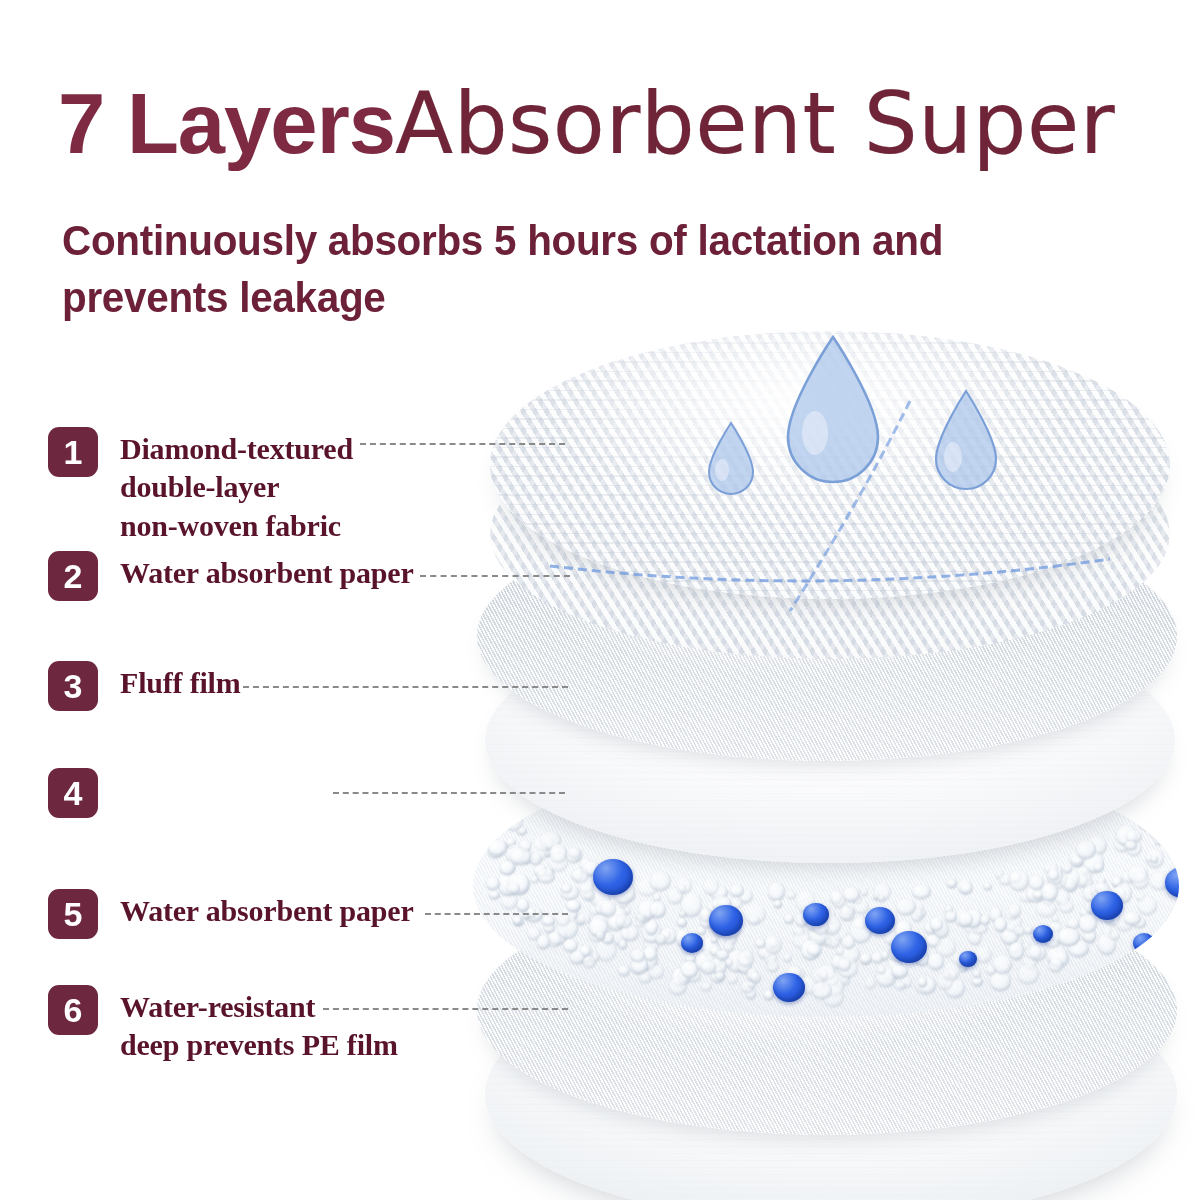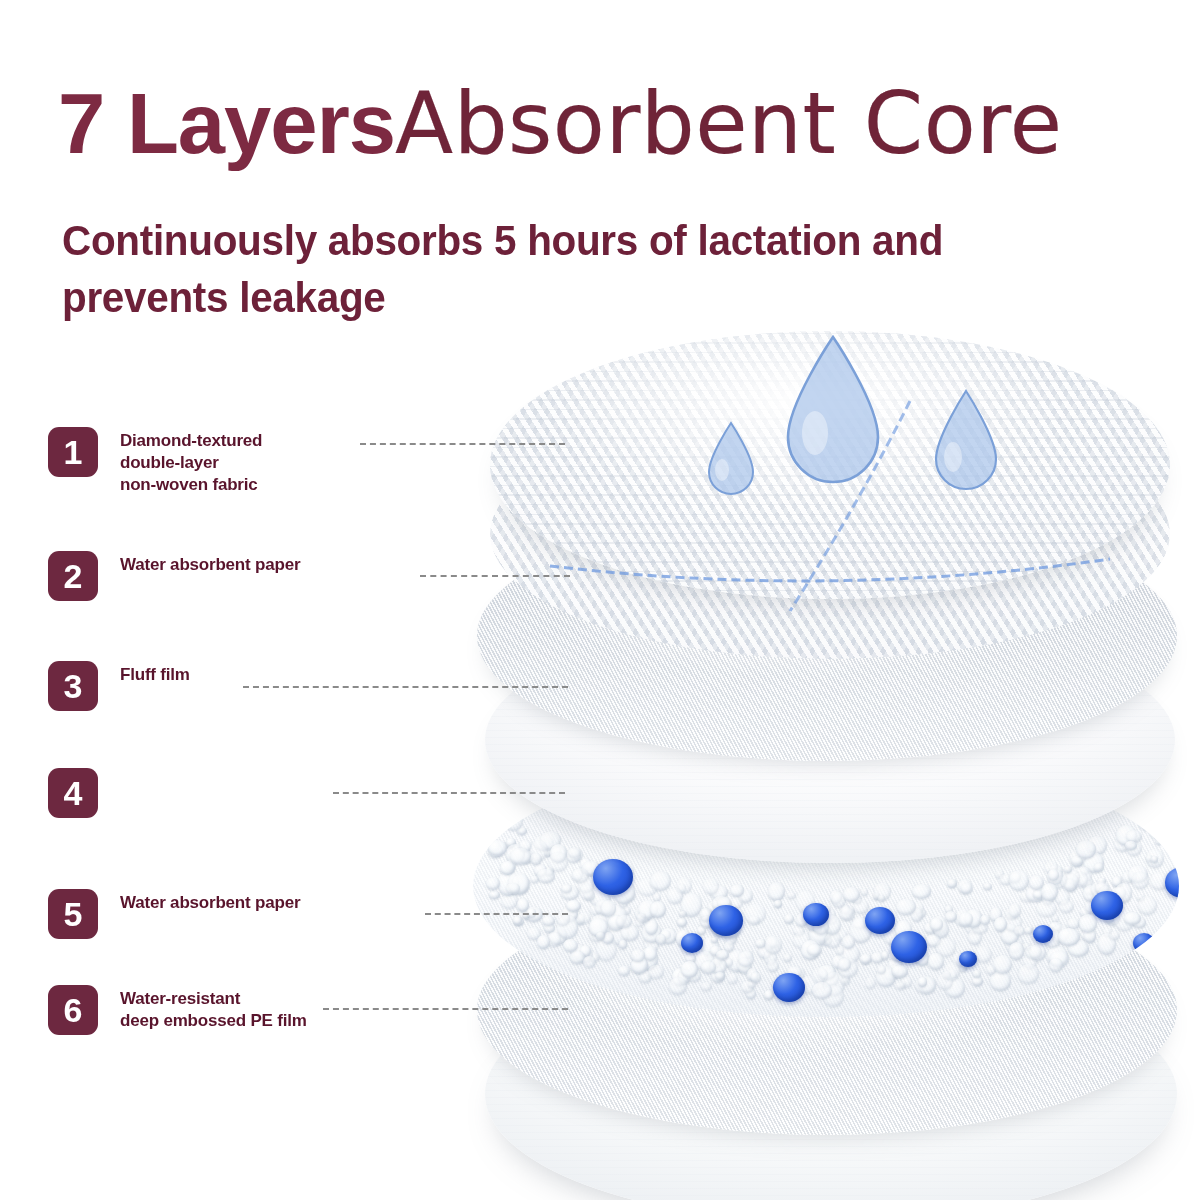--- a/index.html
+++ b/index.html
@@ -36,23 +36,23 @@
   .lbl { position:absolute; left:48px; display:flex; align-items:flex-start; }
   .badge {
     width:50px; height:50px; flex:0 0 50px;
     background:#6d2840; border-radius:11px;
     color:#ffffff; font-size:34px; font-weight:bold;
     display:flex; align-items:center; justify-content:center;
     font-family:"Liberation Sans", sans-serif;
     line-height:1;
   }
   .lbl-text {
-    margin-left:22px; color:#59142c; font-size:17px; font-weight:bold;
+    margin-left:22px; color:#59142c; font-size:30px; font-weight:bold;
     line-height:1.28; white-space:pre-line; padding-top:3px;
-    font-family:Liberation Sans, sans-serif;
+    font-family:Liberation Serif, serif;
     letter-spacing:-0.2px;
   }
 
   
   .leader {
     position:absolute; height:0; border-top:2.5px dashed #8a8a8a;
   }
 
   
   #stack { position:absolute; left:455px; top:325px; width:745px; height:840px; }
@@ -151,21 +151,21 @@
 
   
   .guide { position:absolute; pointer-events:none; }
 </style>
 </head>
 <body>
 
 <div id="stage">
 
   <div id="title">
-    <span class="t-bold">7 Layers</span><span class="t-light">Absorbent Core</span>
+    <span class="t-bold">7 Layers</span><span class="t-light">Absorbent Super</span>
   </div>
 
   <div id="subtitle">Continuously absorbs 5 hours of lactation and prevents leakage</div>
 
   <div id="stack">
 
     <div class="disc" id="disc6">
       <div class="soft"></div>
       <div class="disc-sheen"></div>
     </div>
@@ -699,16 +699,16 @@
   </div>
 
   <div class="lbl" style="top:889px;">
     <div class="badge">5</div>
     <div class="lbl-text">Water absorbent paper</div>
   </div>
 
   <div class="lbl" style="top:985px;">
     <div class="badge">6</div>
     <div class="lbl-text">Water-resistant
-deep embossed PE film</div>
+deep prevents PE film</div>
   </div>
 
 </div>
 
 </body></html>

